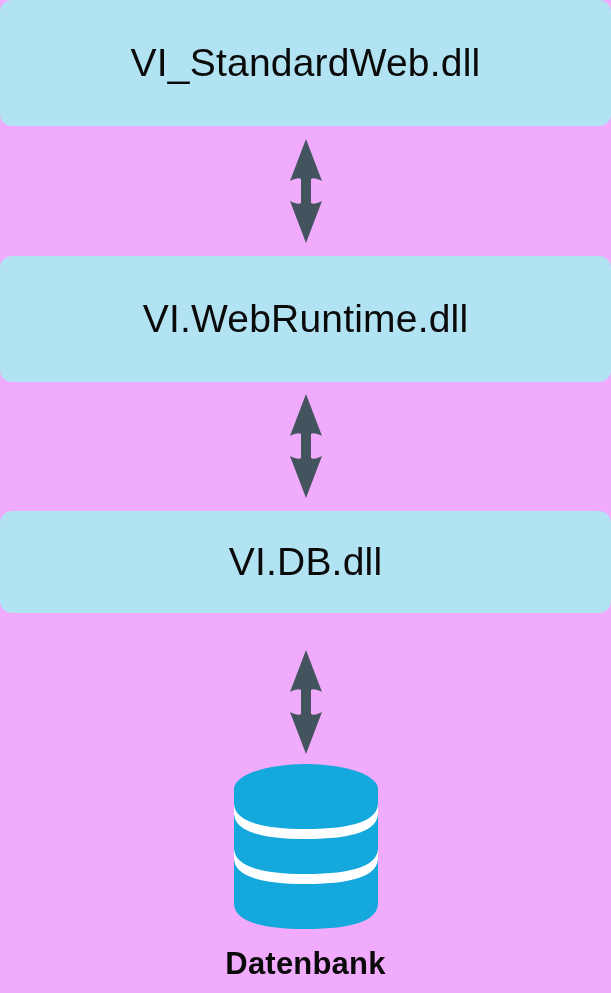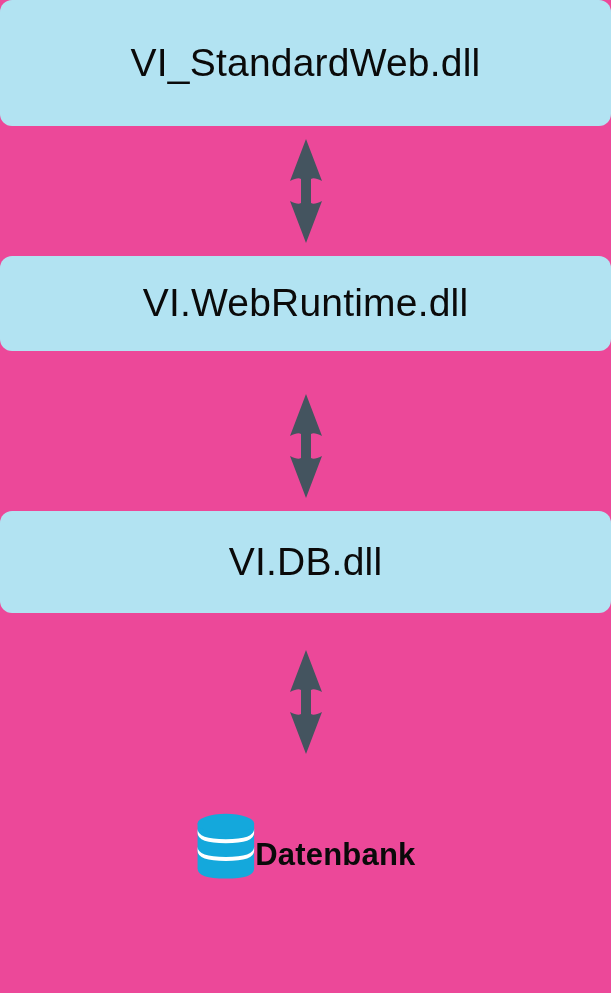--- a/index.html
+++ b/index.html
@@ -8,21 +8,21 @@
     padding: 0;
     background: #ffffff;
   }
   body {
     font-family: "Liberation Sans", "DejaVu Sans", sans-serif;
   }
   #diagram {
     position: relative;
     width: 611px;
     height: 993px;
-    background: #ec4899;
+    background: #f0abfc;
     overflow: hidden;
   }
 
   
   .layer-box {
     position: absolute;
     left: 0;
     width: 611px;
     box-sizing: border-box;
     background: #b2e3f2;
@@ -34,21 +34,21 @@
   .layer-box .layer-label {
     font-size: 39px;
     font-weight: 400;
     color: #0a0a0a;
     letter-spacing: 0.2px;
     line-height: 1.1;
     white-space: nowrap;
   }
 
   #box-standardweb { top: 0px;   height: 126px; }
-  #box-webruntime  { top: 256px; height: 95px; }
+  #box-webruntime  { top: 256px; height: 126px; }
   #box-db          { top: 511px; height: 102px; }
 
   
   .arrow {
     position: absolute;
     left: 50%;
     transform: translateX(-50%);
     width: 44px;
   }
   #arrow-1 { top: 138px; height: 106px; }
@@ -56,21 +56,21 @@
   #arrow-3 { top: 649px; height: 106px; }
 
   
   #database-group {
     position: absolute;
     left: 50%;
     transform: translateX(-50%);
     top: 763px;
     width: 220px;
     display: flex;
-    flex-direction: row;
+    flex-direction: column;
     align-items: center;
   }
   #db-cylinder {
     width: 152px;
     height: 166px;
   }
   #db-caption {
     margin-top: 17px;
     font-size: 31px;
     font-weight: 700;

